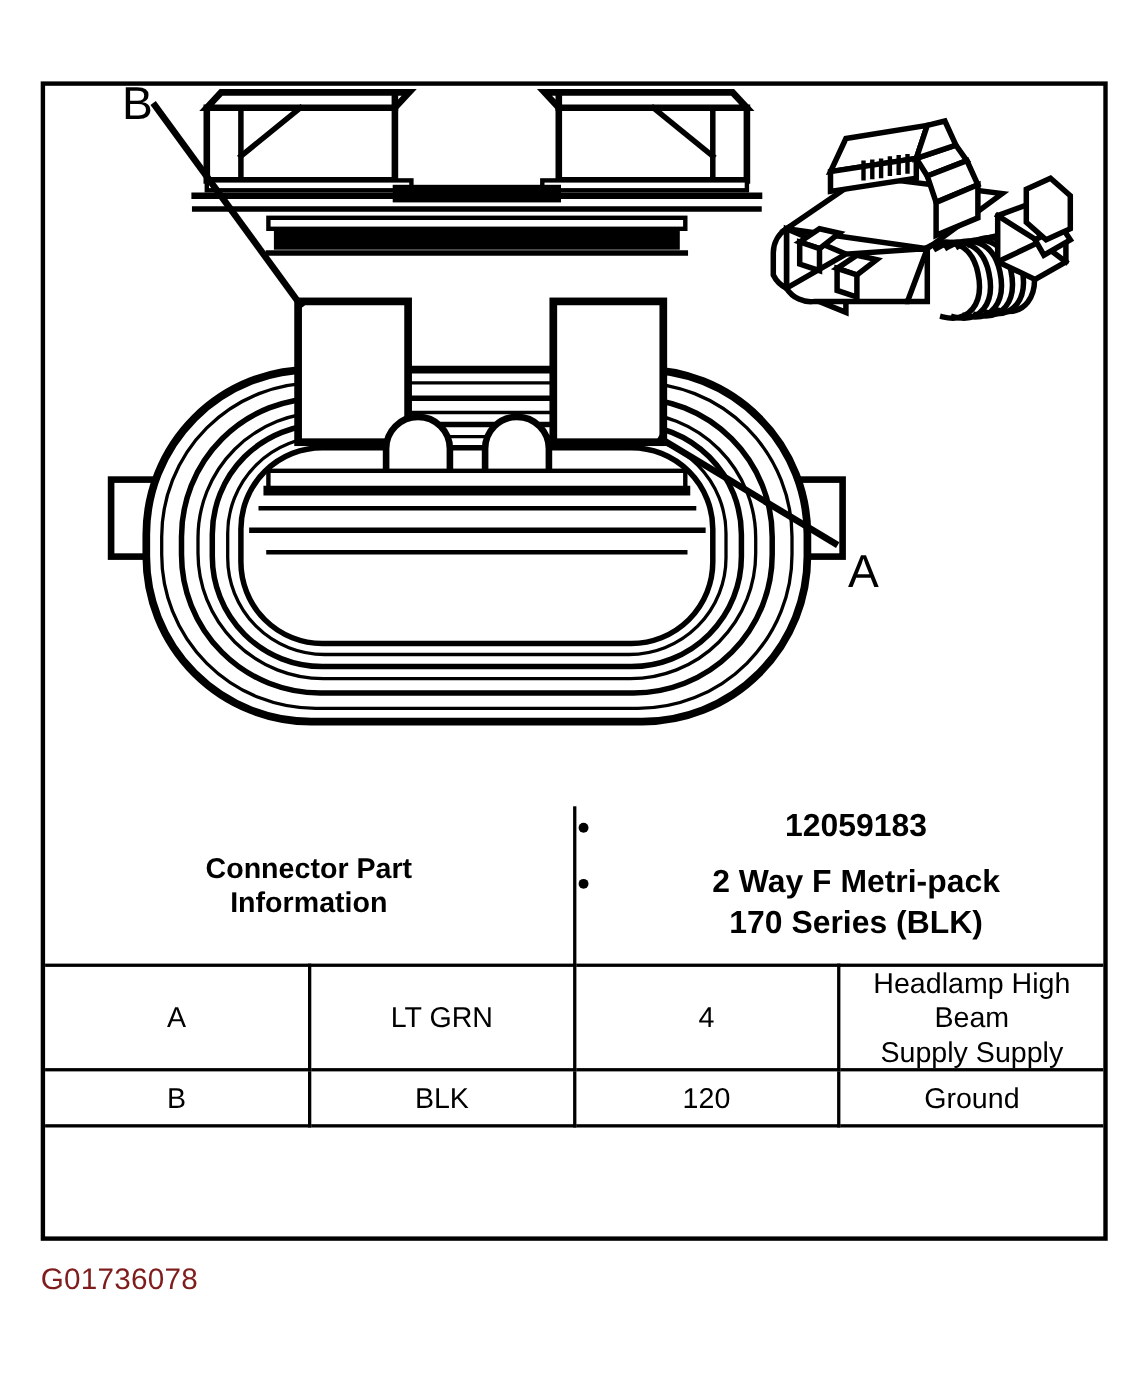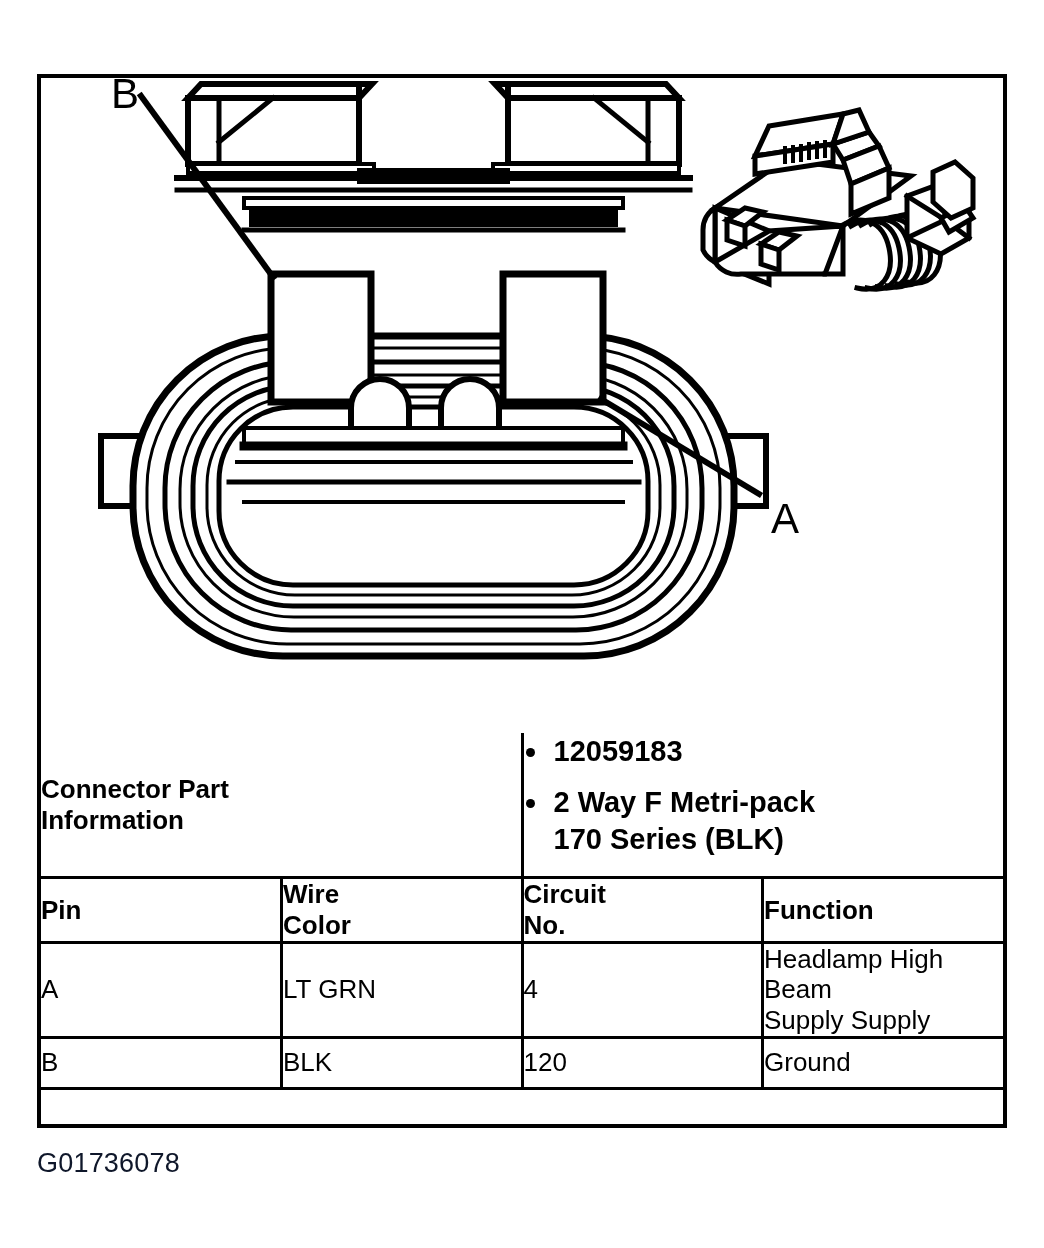--- a/index.html
+++ b/index.html
@@ -46,20 +46,21 @@
     left: 0px;
     top: 655px;
     width: 962px;
     border-collapse: collapse;
     table-layout: fixed;
   }
   #spec-table td {
     border: 3px solid #000;
     padding: 0;
     vertical-align: middle;
+    text-align: center;
     font-size: 26px;
     line-height: 1.18;
     color: #000;
   }
   #spec-table td.no-left  { border-left: none; }
   #spec-table td.no-right { border-right: none; }
   #spec-table tr.top-row td { border-top: none; }
 
   .col-pin      { width: 155px; }
   .col-wire     { width: 218px; }
@@ -120,21 +121,21 @@
   }
   .row-tall td { height: 84px; margin-left: 36px; }
   .row-short td { height: 48px; }
 
   
   #footer-code {
     position: absolute;
     left: 37px;
     top: 1148px;
     font-size: 27px;
-    color: #0f172a;
+    color: #7f1d1d;
     letter-spacing: 0.2px;
   }
 </style>
 </head>
 <body>
 
 <div id="page-frame">
 
   <div id="illustration">
     <svg width="962" height="655" viewBox="0 0 962 655" xmlns="http://www.w3.org/2000/svg">
@@ -290,32 +291,20 @@
             </li>
             <li>
               <span class="bullet"></span>
               <span>2 Way F Metri-pack</span><br>
               <span>170 Series (BLK)</span>
             </li>
           </ul>
         </td>
       </tr>
 
-      <tr>
-        <td class="head-cell no-left col-pin">Pin</td>
-        <td class="head-cell col-wire">
-          <span class="l1">Wire</span>
-          <span class="l2">Color</span>
-        </td>
-        <td class="head-cell col-circuit">
-          <span class="l1">Circuit</span>
-          <span class="l2">No.</span>
-        </td>
-        <td class="head-cell no-right col-function">Function</td>
-      </tr>
 
       <tr class="row-tall">
         <td class="data-cell no-left">A</td>
         <td class="data-cell">LT GRN</td>
         <td class="data-cell">4</td>
         <td class="data-cell fn no-right">
           <span>Headlamp High Beam</span><br>
           <span>Supply Supply</span>
         </td>
       </tr>

